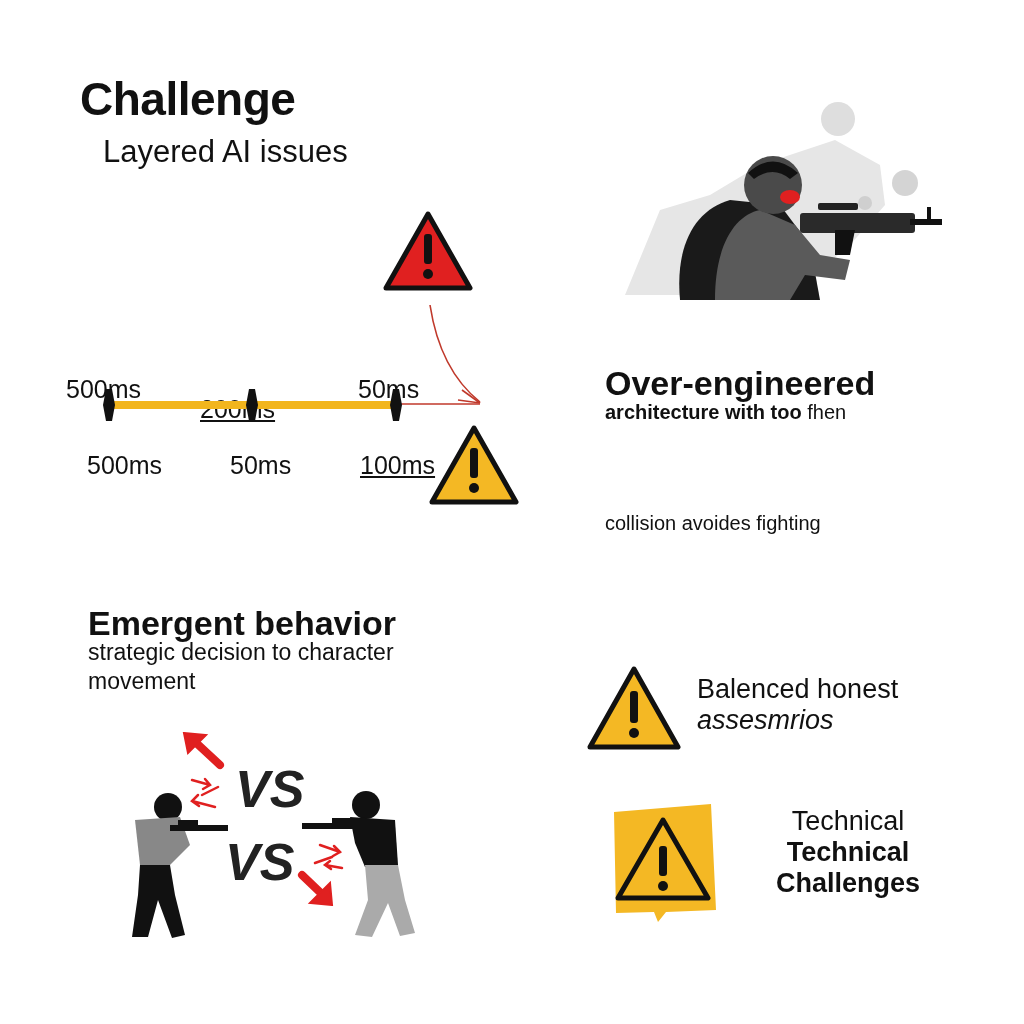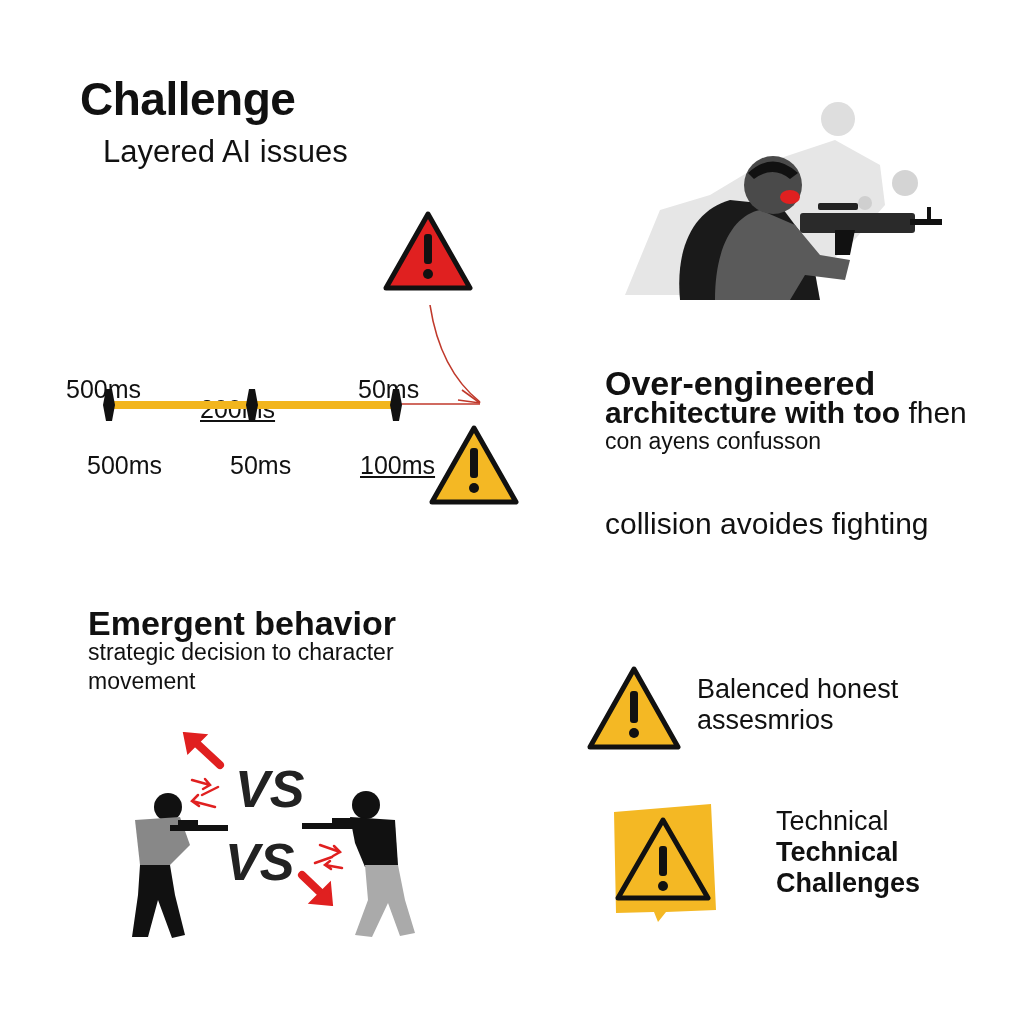--- a/index.html
+++ b/index.html
@@ -11,26 +11,26 @@
     .abs { position: absolute; }
     .title { left: 80px; top: 72px; font-size: 46px; font-weight: 700; letter-spacing: -0.5px; }
     .subtitle { left: 80px; top: 134px; font-size: 31px; font-weight: 400; margin-left: 23px; }
 
     .tl-label { font-size: 25px; white-space: nowrap; margin-top: 23px; }
     .tl-line { left: 108px; top: 401px; width: 288px; height: 8px; background: #f2b51d; border-radius: 2px; }
     .tl-node { width: 12px; height: 32px; background: #111; top: 389px;
       clip-path: polygon(25% 0, 75% 0, 100% 50%, 75% 100%, 25% 100%, 0 50%); }
 
     .block-head { font-weight: 700; font-size: 34px; line-height: 29px; white-space: nowrap; }
-    .block-body { font-size: 30px; line-height: 29px; white-space: nowrap; }
+    .block-body { font-size: 20px; line-height: 29px; white-space: nowrap; }
     .block-body-sm { font-size: 23px; line-height: 29px; white-space: nowrap; }
     .b { font-weight: 700; }
 
     .tc-badge { left: 606px; top: 800px; width: 114px; height: 122px; }
-    .tc-text { left: 776px; top: 806px; font-size: 27px; line-height: 31px; white-space: nowrap; }
+    .tc-text { left: 776px; top: 806px; font-size: 27px; line-height: 31px; white-space: nowrap; text-align: center; }
   </style>
 </head>
 <body>
 
 <div class="abs title">Challenge</div>
 <div class="abs subtitle">Layered AI issues</div>
 
 <svg class="abs" style="left:620px;top:95px;" width="330" height="210" viewBox="0 0 330 210">
   <g>
     <path d="M5 200 L40 115 L90 100 L140 70 L215 45 L260 70 L265 110 L230 150 L170 200 Z" fill="#e6e6e6"></path>
@@ -75,21 +75,20 @@
 
 <svg class="abs" style="left:428px;top:424px;" width="92" height="82" viewBox="0 0 92 82">
   <path d="M46 4 L88 78 L4 78 Z" fill="#f4b824" stroke="#111" stroke-width="5" stroke-linejoin="round"></path>
   <rect x="42" y="24" width="8" height="30" rx="3" fill="#111"></rect>
   <circle cx="46" cy="64" r="5" fill="#111"></circle>
 </svg>
 
 <div class="abs" style="left:605px;top:369px;">
   <div class="block-head">Over-engineered</div>
   <div class="block-body"><span class="b">architecture with too</span><span> fhen</span></div>
-  <div class="block-body-sm">con ayens confusson</div>
 </div>
 
 <div class="abs" style="left:605px;top:509px;">
   <div class="block-body">collision avoides fighting</div>
 </div>
 
 <div class="abs" style="left:88px;top:609px;">
   <div class="block-head">Emergent behavior</div>
   <div class="block-body-sm">strategic decision to character</div>
   <div class="block-body-sm">movement</div>
@@ -130,21 +129,21 @@
   </g>
 </svg>
 
 <svg class="abs" style="left:586px;top:665px;" width="96" height="86" viewBox="0 0 96 86">
   <path d="M48 4 L92 82 L4 82 Z" fill="#f4b824" stroke="#111" stroke-width="5" stroke-linejoin="round"></path>
   <rect x="44" y="26" width="8" height="32" rx="3" fill="#111"></rect>
   <circle cx="48" cy="68" r="5" fill="#111"></circle>
 </svg>
 <div class="abs" style="left:697px;top:674px;">
   <div class="block-body" style="font-size:27px;line-height:31px;">Balenced honest</div>
-  <div class="block-body" style="font-size:27px;line-height:31px;">assesmrios</div>
+  <div class="block-body" style="font-size:27px;line-height:31px;font-style:italic;">assesmrios</div>
 </div>
 
 <svg class="abs tc-badge" viewBox="0 0 114 122">
   <path d="M8 12 L105 4 L110 110 L60 112 L52 122 L48 112 L10 113 Z" fill="#f4b824"></path>
   <path d="M57 20 L102 98 L12 98 Z" fill="none" stroke="#111" stroke-width="5" stroke-linejoin="round"></path>
   <rect x="53" y="46" width="8" height="30" rx="3" fill="#111"></rect>
   <circle cx="57" cy="86" r="5" fill="#111"></circle>
 </svg>
 <div class="abs tc-text">
   <div>Technical</div>

